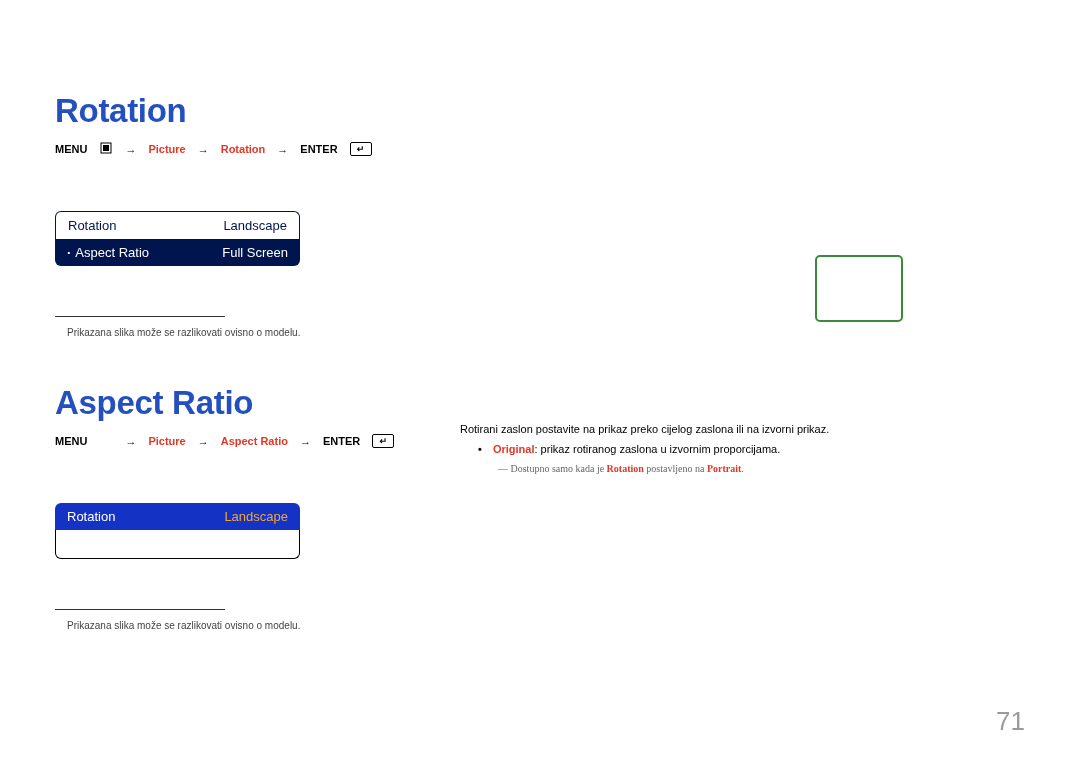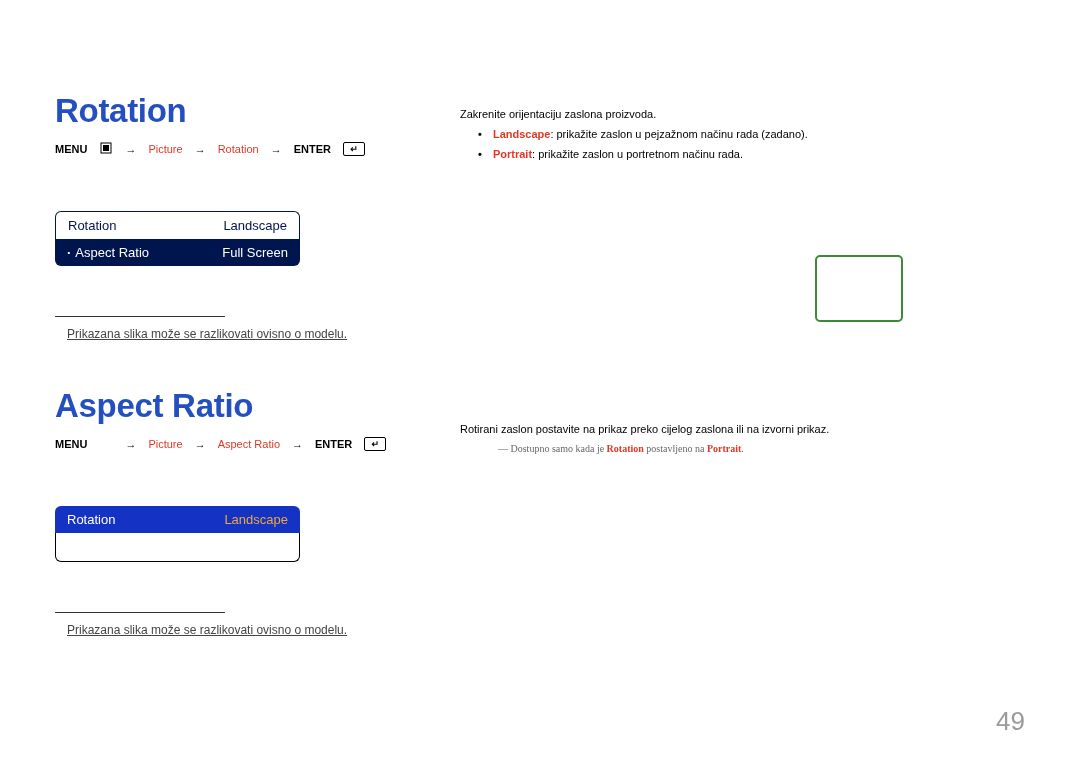--- a/index.html
+++ b/index.html
@@ -35,21 +35,21 @@
   
   .menu-path {
     font-size: 11px;
     font-weight: 600;
     display: flex;
     align-items: center;
     gap: 12px;
     margin-top: 12px;
   }
   .menu-path .pt { color: #000; }
-  .menu-path .red { color: #e03826; font-weight: 400; }
+  .menu-path .red { color: #e03826; font-weight: 700; }
   .menu-path .arrow { color: #000; font-weight: 600; }
   .menu-icon { display:inline-block; width:14px; text-align:center; }
 
   .enter-icon {
     display: inline-flex;
     align-items: center;
     width: 20px;
     height: 12px;
     border: 1px solid #000;
     border-radius: 2px;
@@ -122,25 +122,24 @@
     border-bottom-right-radius: 6px;
   }
 
   
   .separator {
     margin-top: 50px;
     width: 170px;
     border-top: 1px solid #333;
   }
   .footnote {
-    font-size: 12px;
+    font-size: 10px;
     color: #444;
     margin-top: 10px;
     margin-left: 12px;
-    text-decoration: underline;
   }
 
   
   .rcol {
     position: absolute;
     left: 460px;
     top: 104px;
     width: 560px;
   }
   .rcol2 {
@@ -229,29 +228,20 @@
     </div>
     <div class="menu-row">
       <span class="label dot">Aspect Ratio</span>
       <span class="value">Full Screen</span>
     </div>
   </div>
 
   <div class="separator"></div>
   <div class="footnote">Prikazana slika može se razlikovati ovisno o modelu.</div>
 
-  <div class="rcol">
-    <p class="desc">Zakrenite orijentaciju zaslona proizvoda.</p>
-    <p class="desc-li">
-      <span class="kw-red">Landscape</span><span>: prikažite zaslon u pejzažnom načinu rada (zadano).</span>
-    </p>
-    <p class="desc-li">
-      <span class="kw-red">Portrait</span><span>: prikažite zaslon u portretnom načinu rada.</span>
-    </p>
-  </div>
 
   <div class="pict-landscape"></div>
   <div class="pict-portrait">
     <svg viewBox="0 0 54 70">
       <rect x="3" y="3" width="48" height="64" rx="5" ry="5" fill="none" stroke="#fff" stroke-width="3"></rect>
     </svg>
   </div>
 
   <h1 class="section-title aspect">Aspect Ratio</h1>
 
@@ -277,19 +267,22 @@
       <span class="value orange">Landscape</span>
     </div>
     <div class="blank"></div>
   </div>
 
   <div class="separator"></div>
   <div class="footnote">Prikazana slika može se razlikovati ovisno o modelu.</div>
 
   <div class="rcol2">
     <p class="desc">Rotirani zaslon postavite na prikaz preko cijelog zaslona ili na izvorni prikaz.</p>
+    <p class="desc-li">
+      <span class="kw-red">Original</span><span>: prikaz rotiranog zaslona u izvornim proporcijama.</span>
+    </p>
     <p class="desc-note">
       <span>― Dostupno samo kada je </span><span class="kw-red">Rotation</span><span> postavljeno na </span><span class="kw-red">Portrait</span><span>.</span>
     </p>
   </div>
 
-  <div class="pagenum">49</div>
+  <div class="pagenum">71</div>
 </div>
 
 </body></html>

